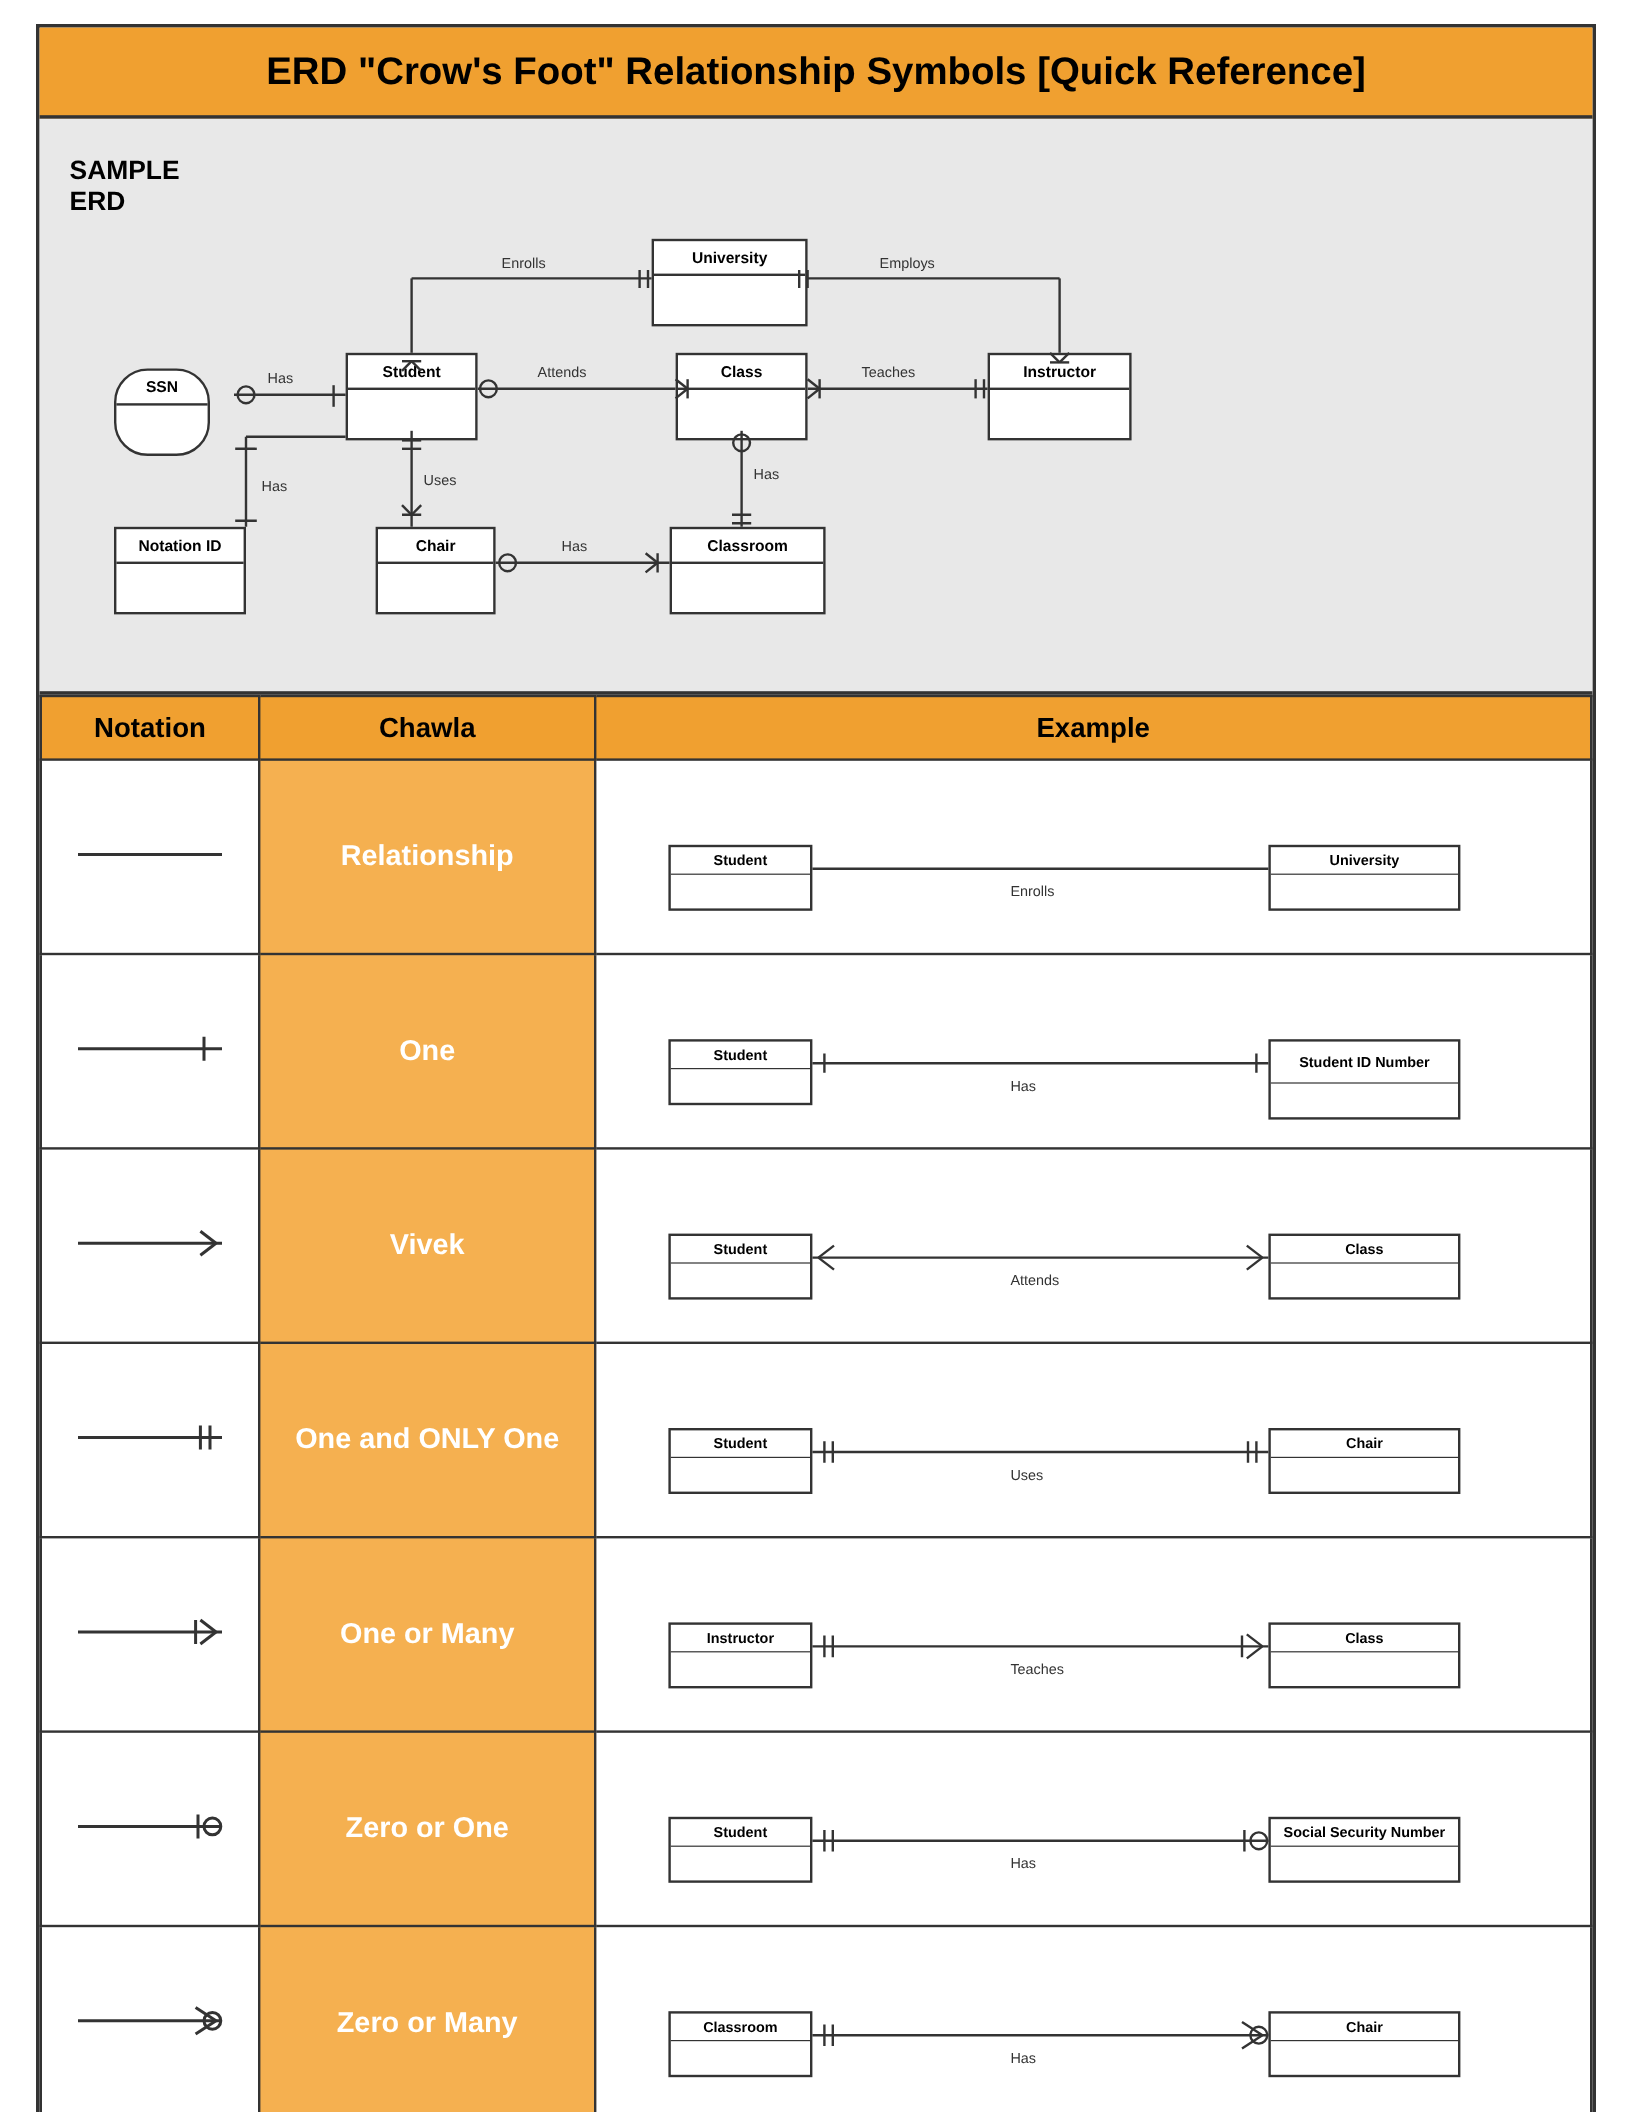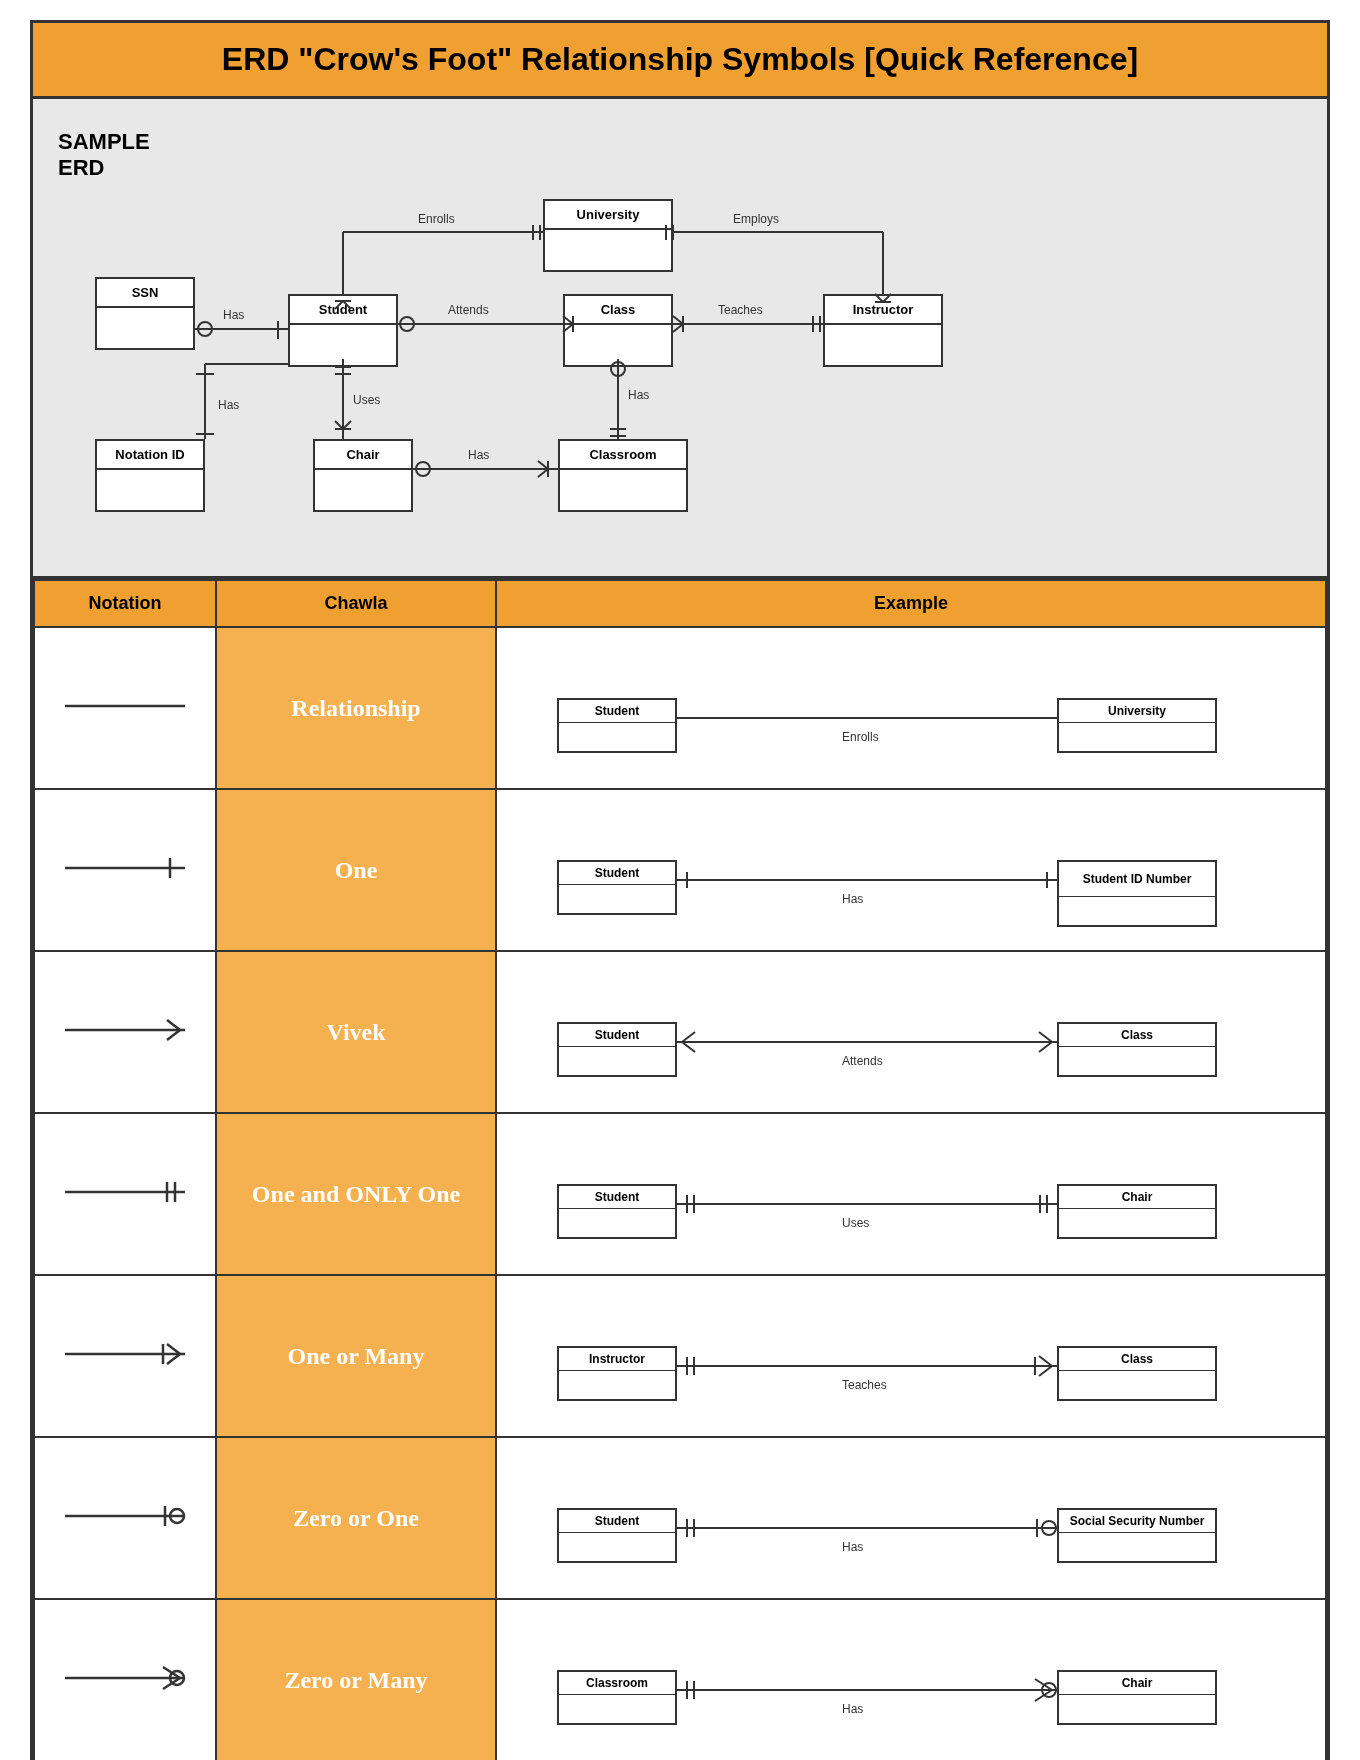--- a/index.html
+++ b/index.html
@@ -77,41 +77,40 @@
     
     .table-section {
       width: 100%;
       border-collapse: collapse;
     }
     .table-header {
       background: #f0a030;
     }
     .table-header th {
       padding: 12px 20px;
-      font-size: 18px;
+      font-size: 23px;
       font-weight: bold;
       color: #000;
       border: 2px solid #333;
       text-align: center;
     }
     .table-row td {
       border: 2px solid #333;
       vertical-align: middle;
     }
     .notation-col {
       width: 180px;
       text-align: center;
       padding: 20px;
     }
     .meaning-col {
       width: 280px;
       background: #f5b050;
       text-align: center;
       padding: 20px;
-      font-family: Liberation Serif, serif;
     }
     .meaning-text {
       font-size: 24px;
       color: #fff;
       font-weight: bold;
     }
     .example-col {
       padding: 20px 40px;
       position: relative;
       height: 140px;
@@ -122,21 +121,21 @@
 
 <div class="outer">
 
   <div class="header">
     <div class="header-title">ERD "Crow's Foot" Relationship Symbols [Quick Reference]</div>
   </div>
 
   <div class="erd-area">
     <div class="erd-label">SAMPLE<br>ERD</div>
 
-    <div class="entity" style="left:62px;top:178px;width:100px;">
+    <div class="entity" style="left:62px;top:208px;width:80px;border-radius:28px;">
       <div class="entity-label">SSN</div>
       <div class="entity-body"></div>
     </div>
     <div class="entity" style="left:62px;top:340px;width:110px;">
       <div class="entity-label">Notation ID</div>
       <div class="entity-body"></div>
     </div>
     <div class="entity" style="left:255px;top:195px;width:110px;">
       <div class="entity-label">Student</div>
       <div class="entity-body"></div>

